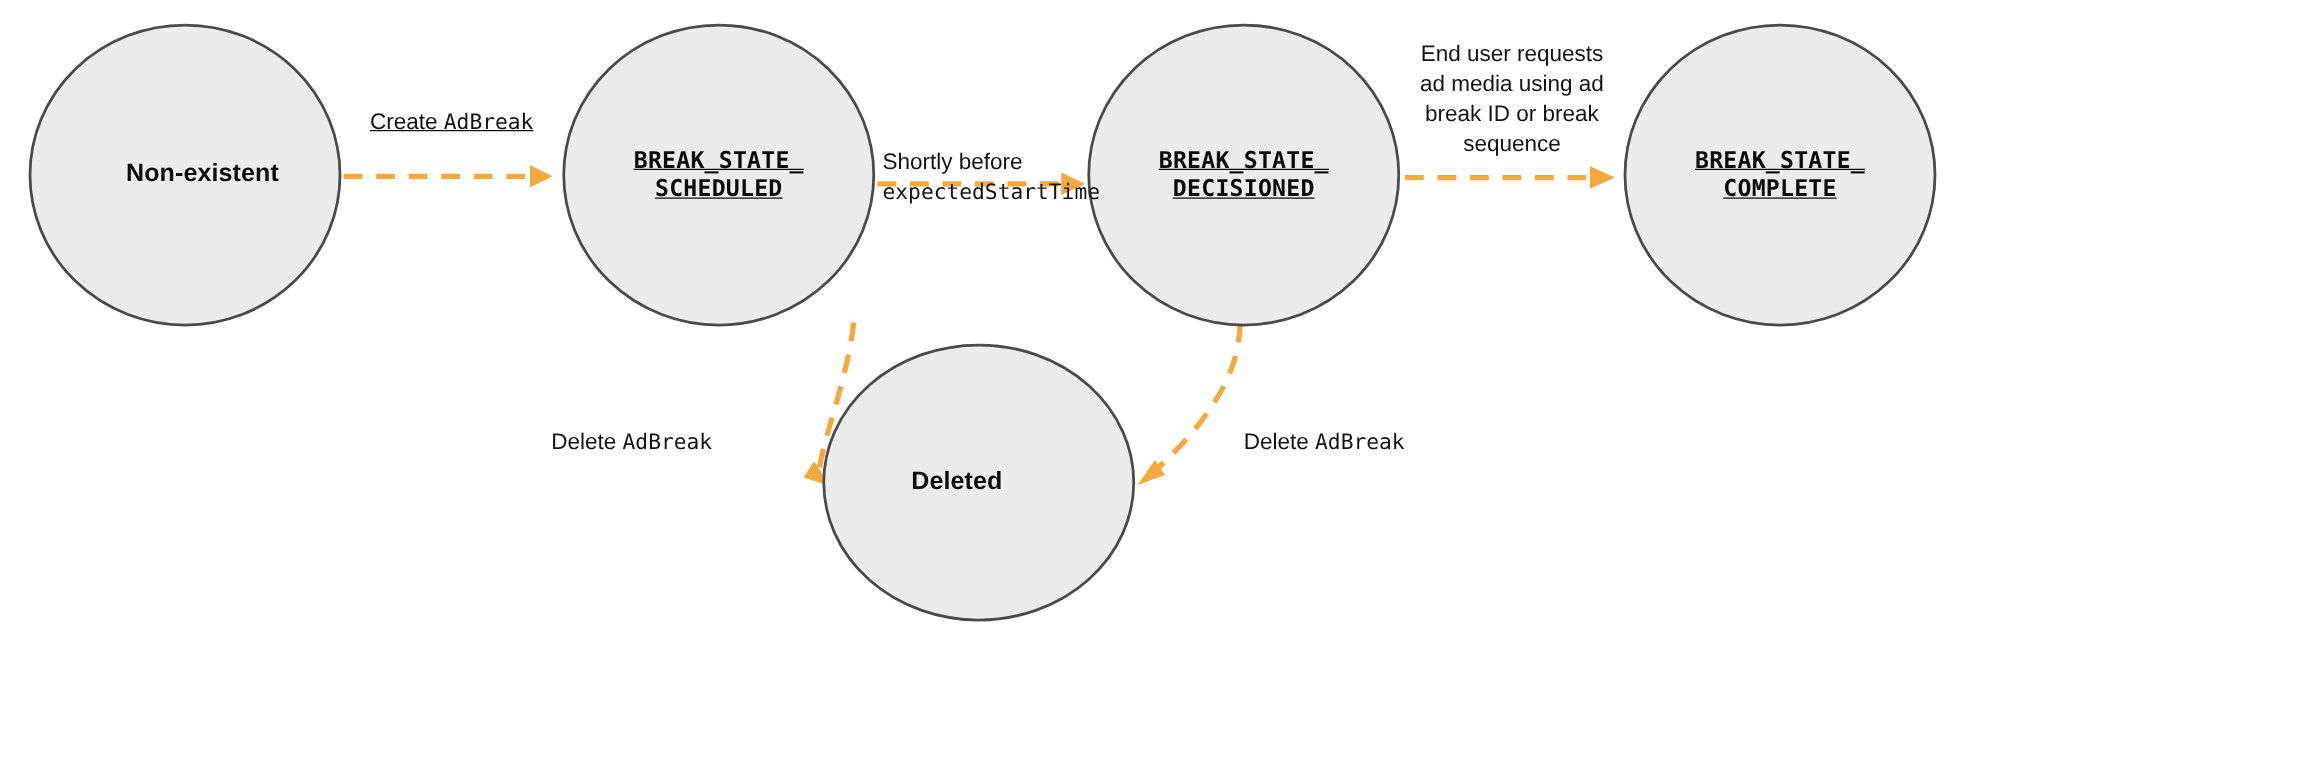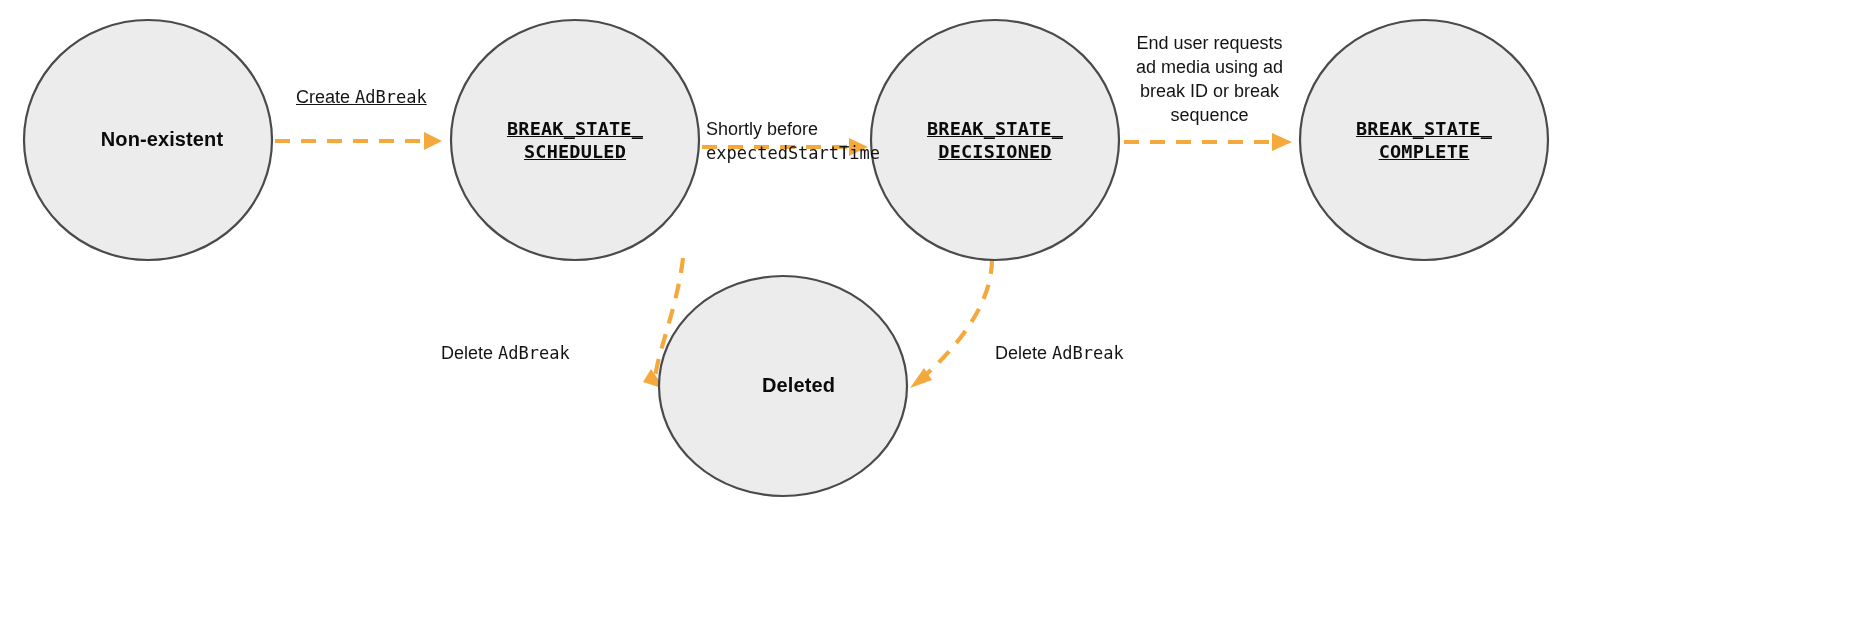--- a/index.html
+++ b/index.html
@@ -106,21 +106,21 @@
         <ellipse class="node-ellipse" cx="1424" cy="140" rx="124" ry="120" fill="#ececec" stroke="#4a4a4a"></ellipse>
         <ellipse class="node-ellipse" cx="783" cy="386" rx="124" ry="110" fill="#ececec" stroke="#4a4a4a"></ellipse>
       </g>
   </svg>
 
   <div id="labels-layer">
       <div class="node-label plain" style="left: 24px; top: 127px; width: 248px; padding-left: 14px;">Non-existent</div>
       <div class="node-label mono" style="left: 451px; top: 116.5px; width: 248px;"><div>BREAK_STATE_</div><div>SCHEDULED</div></div>
       <div class="node-label mono" style="left: 871px; top: 116.5px; width: 248px;"><div>BREAK_STATE_</div><div>DECISIONED</div></div>
       <div class="node-label mono" style="left: 1300px; top: 116.5px; width: 248px;"><div>BREAK_STATE_</div><div>COMPLETE</div></div>
-      <div class="node-label plain" style="left: 659px; top: 373px; width: 213px; margin-left: 33px;">Deleted</div>
+      <div class="node-label plain" style="left: 659px; top: 373px; width: 213px;">Deleted</div>
       <div class="edge-label" style="left: 296px; top: 86px; text-decoration: underline;"><span class="sans">Create </span><span class="mono">AdBreak</span></div>
       <div class="edge-label" style="left: 706px; top: 74px; margin-top: 44px;"><div><span class="sans">Shortly before</span></div><div><span class="mono">expectedStartTime</span></div></div>
       <div class="edge-label block" style="left: 1136px; top: 32px; text-align: center;"><div>End user requests</div><div>ad media using ad</div><div>break ID or break</div><div>sequence</div></div>
       <div class="edge-label" style="left: 441px; top: 342px;"><span class="sans">Delete </span><span class="mono">AdBreak</span></div>
       <div class="edge-label" style="left: 995px; top: 342px;"><span class="sans">Delete </span><span class="mono">AdBreak</span></div>
     </div>
 
 </div>
 
 </body></html>

